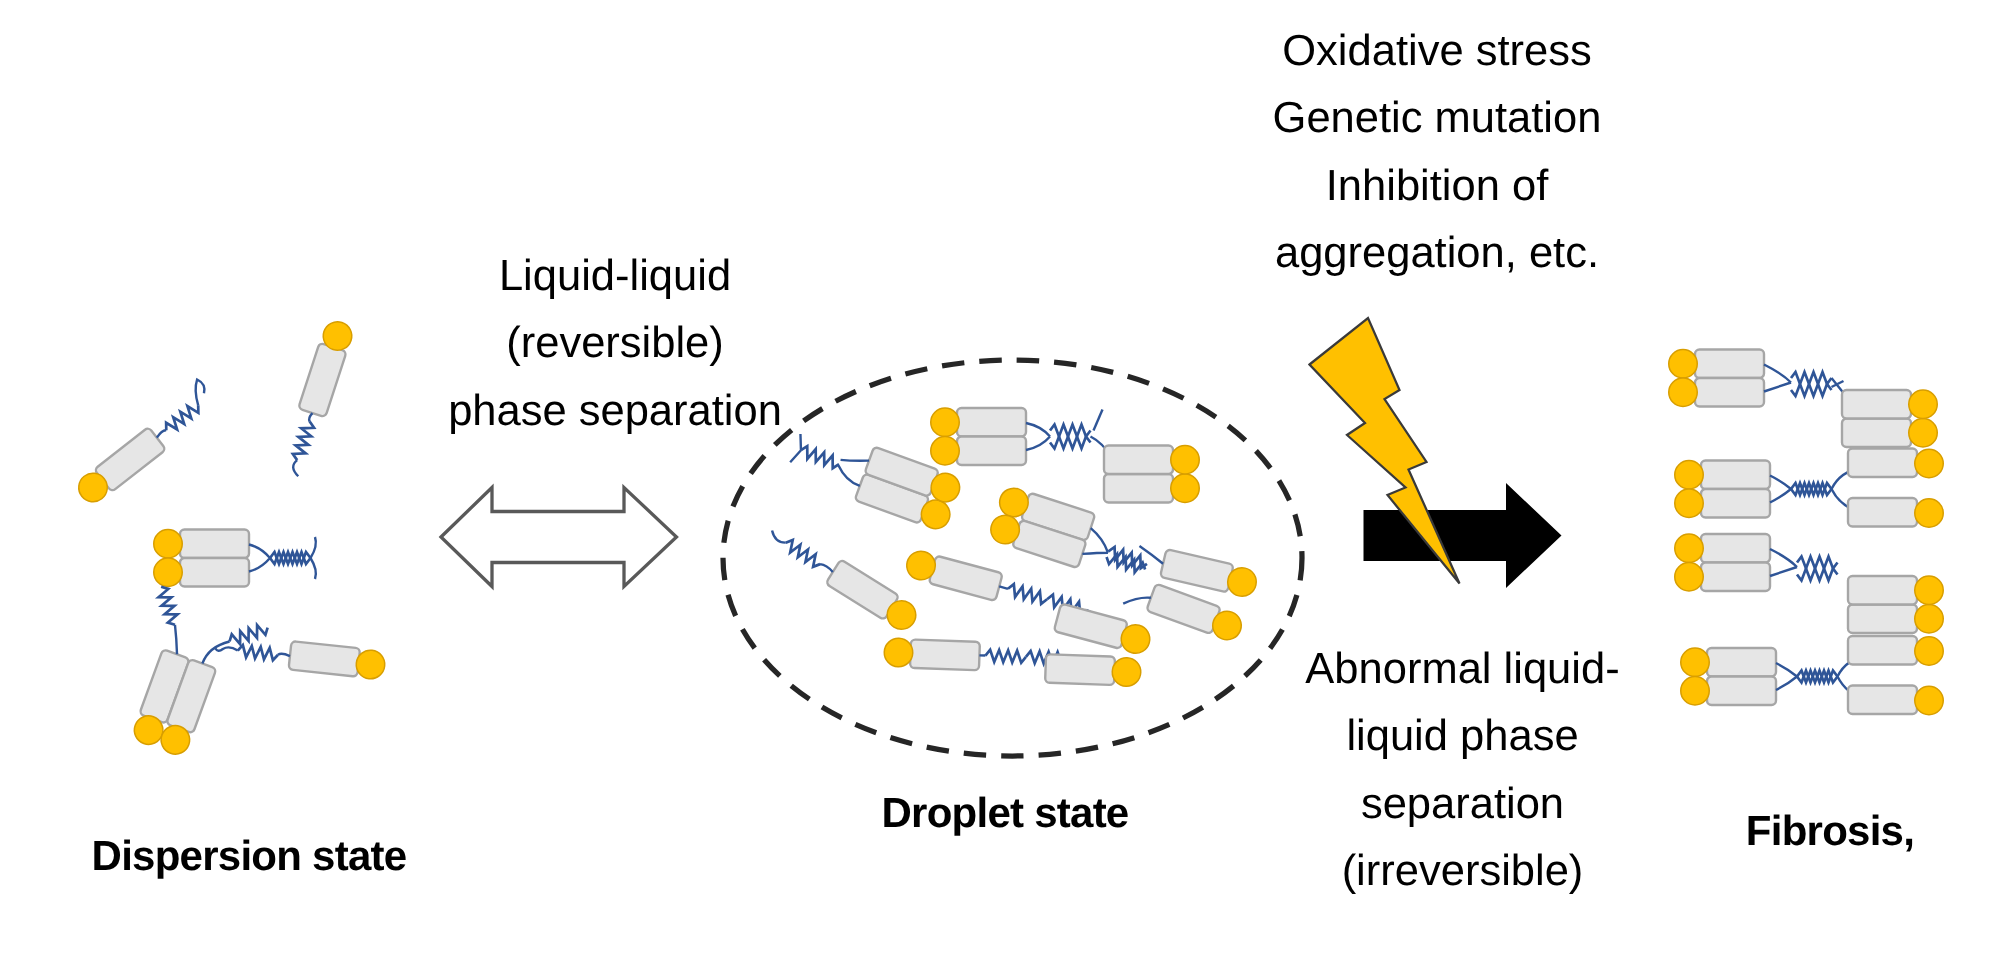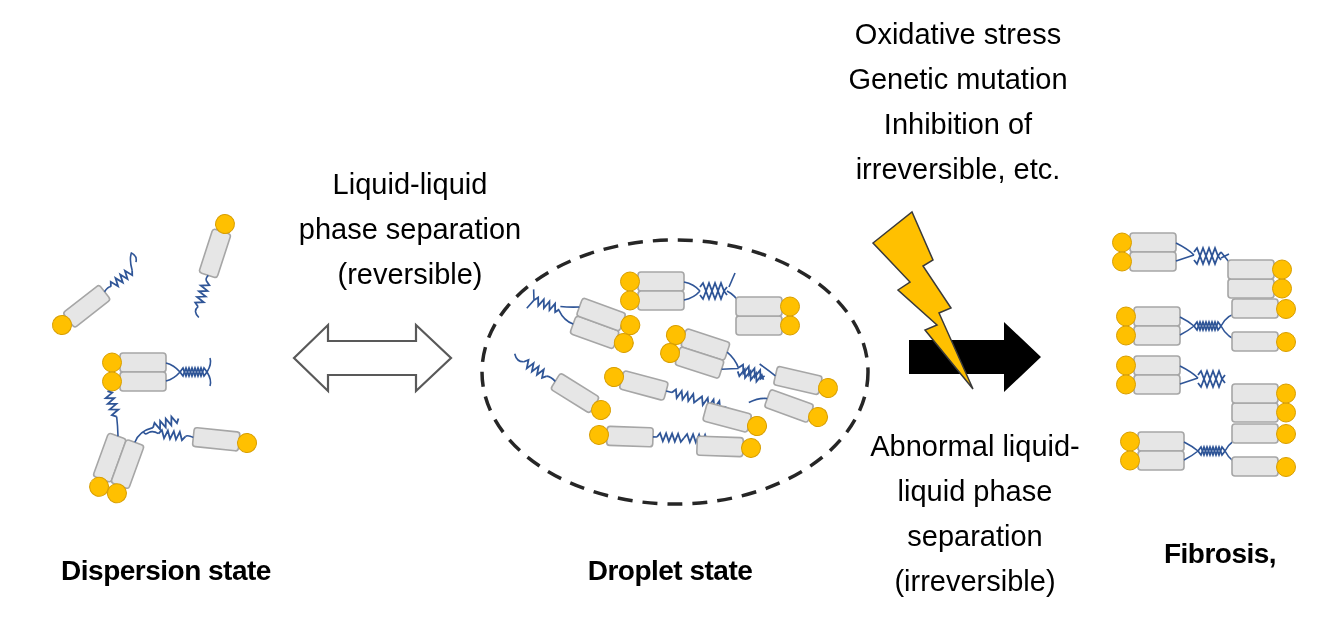--- a/index.html
+++ b/index.html
@@ -191,38 +191,38 @@
         <use href="#mono"></use>
       </g>
       <g transform="translate(1286,467) rotate(180)">
         <use href="#mono"></use>
       </g>
     </g>
   </svg>
 
   <div class="lbl" style="left:280px; top:162px; width:260px;">
     <div>Liquid-liquid</div>
+    <div>(reversible)</div>
     <div>phase separation</div>
-    <div>(reversible)</div>
   </div>
 
   <div class="lbl" style="left:808px; top:12px; width:300px;">
     <div>Oxidative stress</div>
     <div>Genetic mutation</div>
     <div>Inhibition of</div>
-    <div>irreversible, etc.</div>
+    <div>aggregation, etc.</div>
   </div>
 
   <div class="lbl" style="left:835px; top:424px; width:280px;">
     <div>Abnormal liquid-</div>
     <div>liquid phase</div>
     <div>separation</div>
     <div>(irreversible)</div>
   </div>
 
   <div class="lbl bold" style="left:26px; top:551px; width:280px;">Dispersion state</div>
-  <div class="lbl bold" style="left:560px; top:551px; width:220px;">Droplet state</div>
+  <div class="lbl bold" style="left:560px; top:522px; width:220px;">Droplet state</div>
 
   <div class="lbl bold" style="left:1115px; top:534px; width:210px;">
     <div>Fibrosis,</div>
   </div>
 
 </div>
 
 </body></html>

